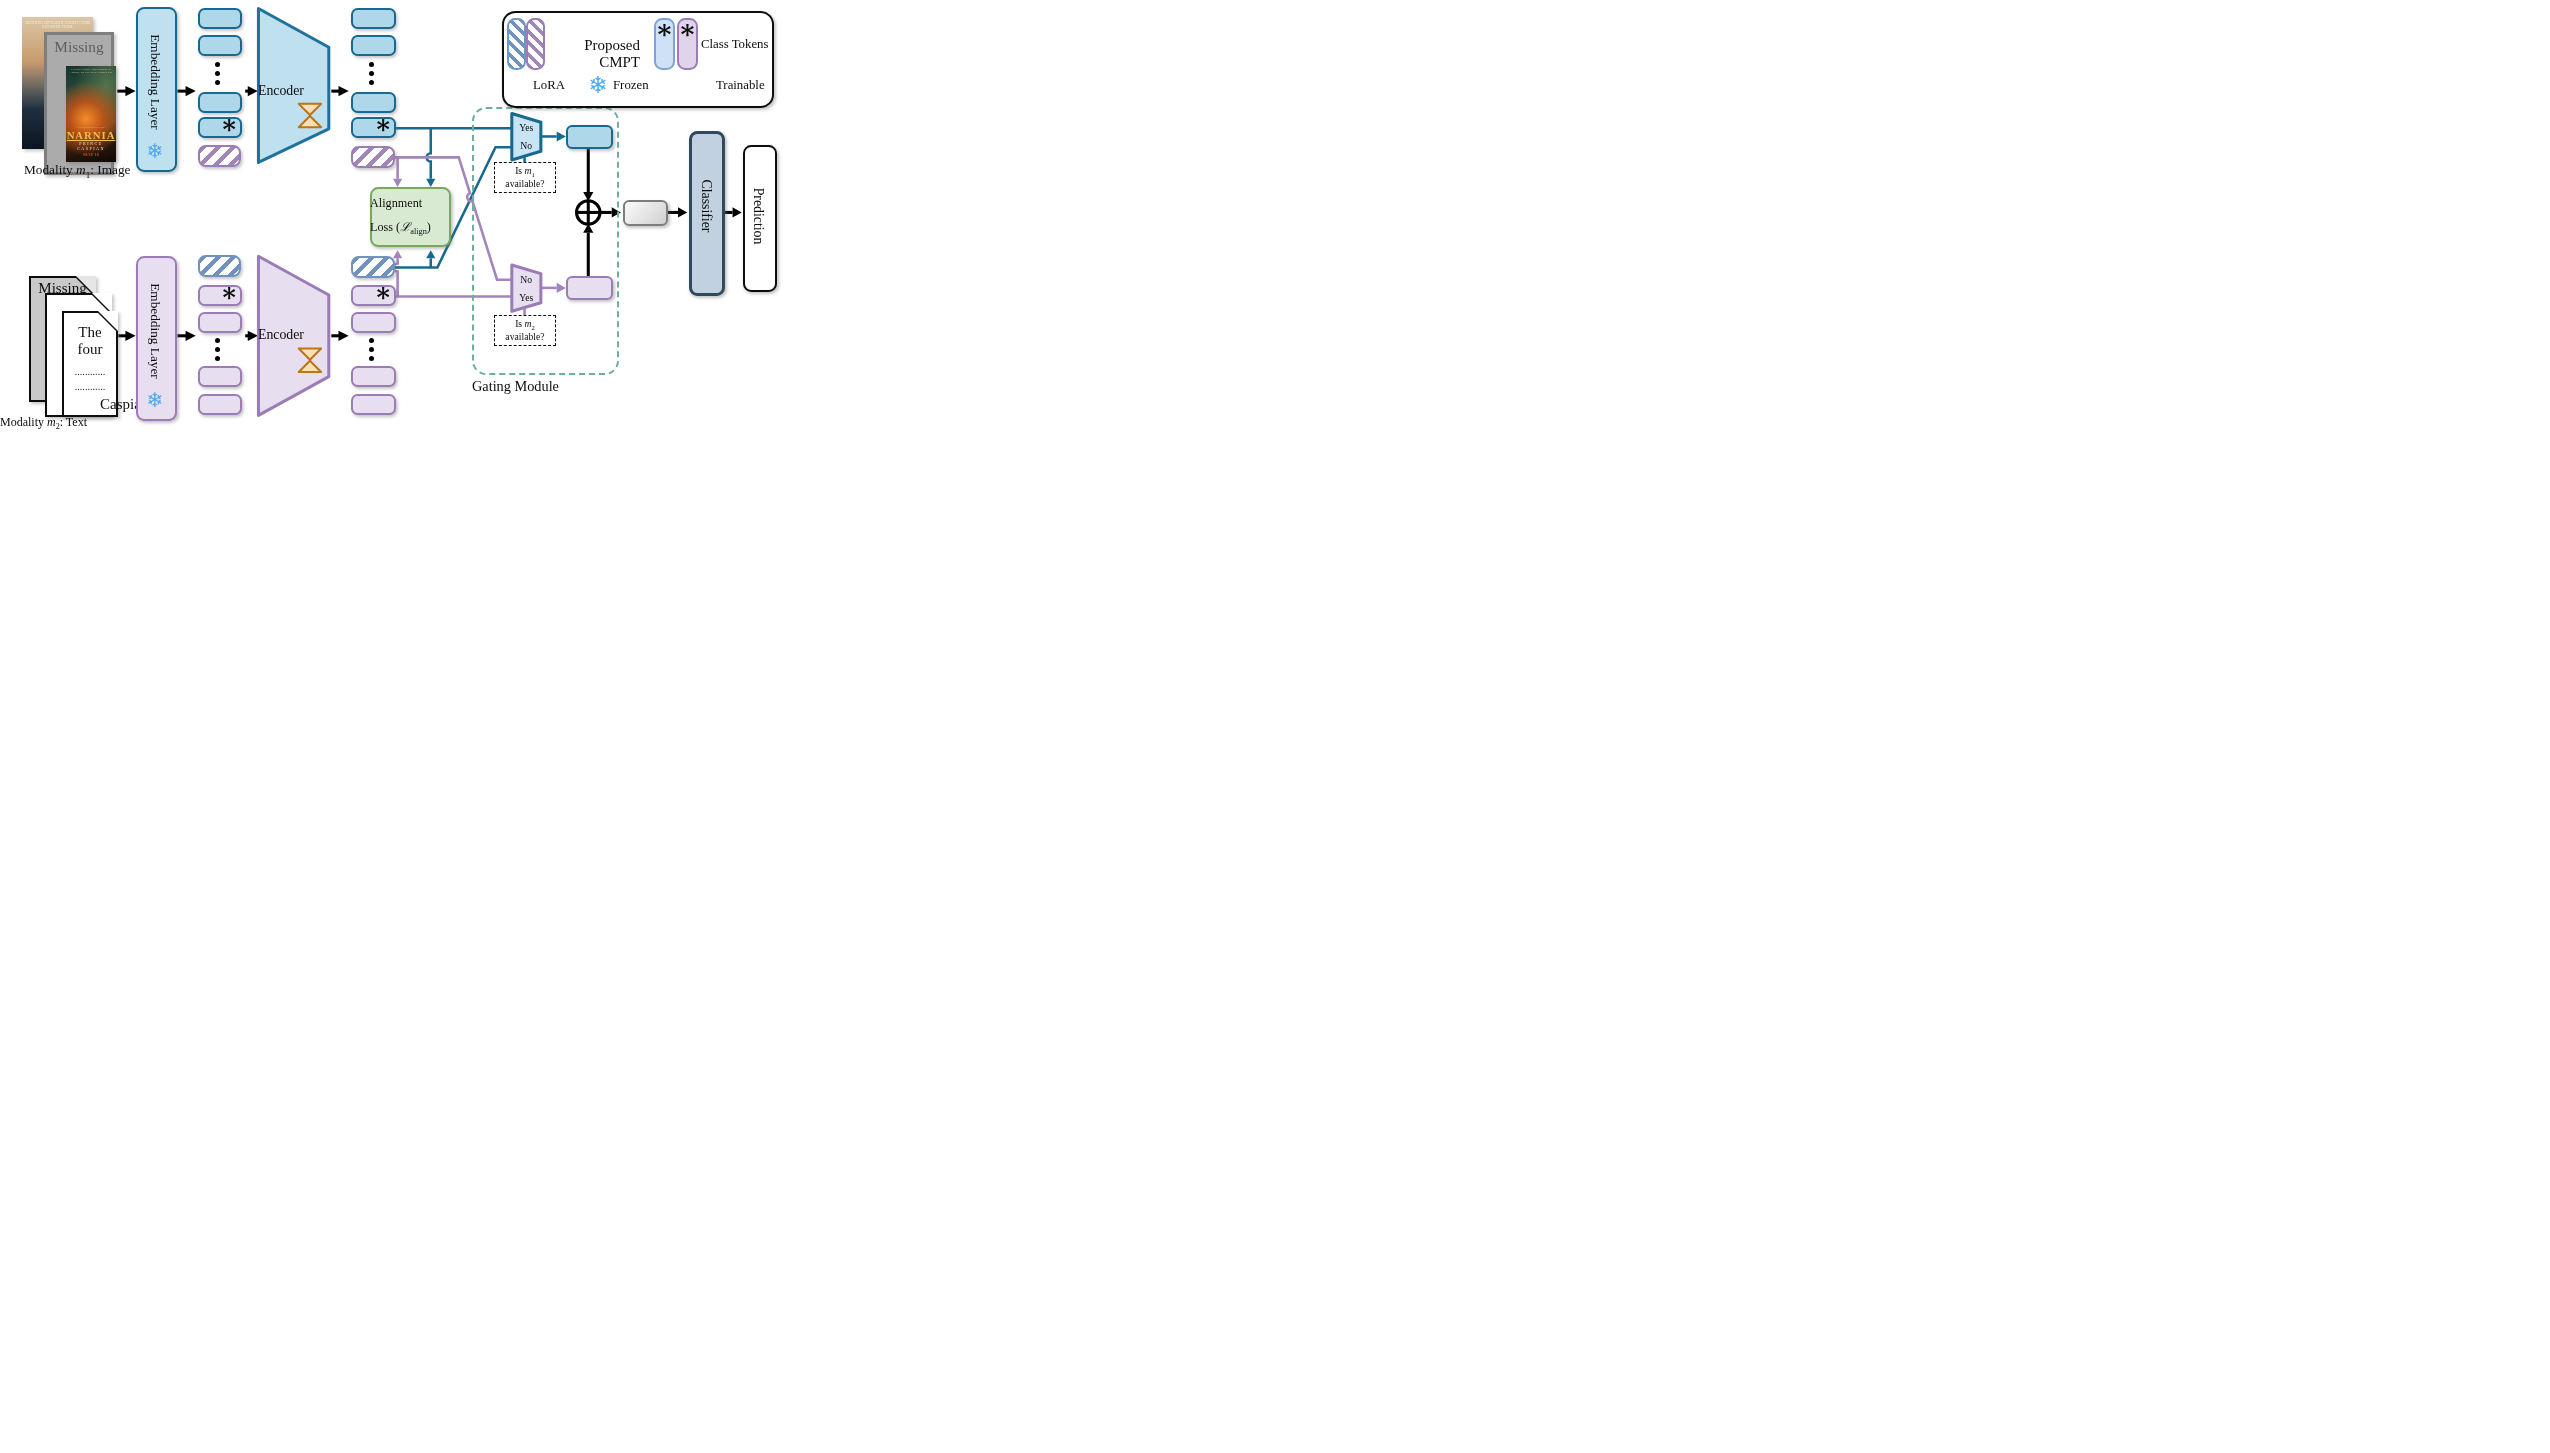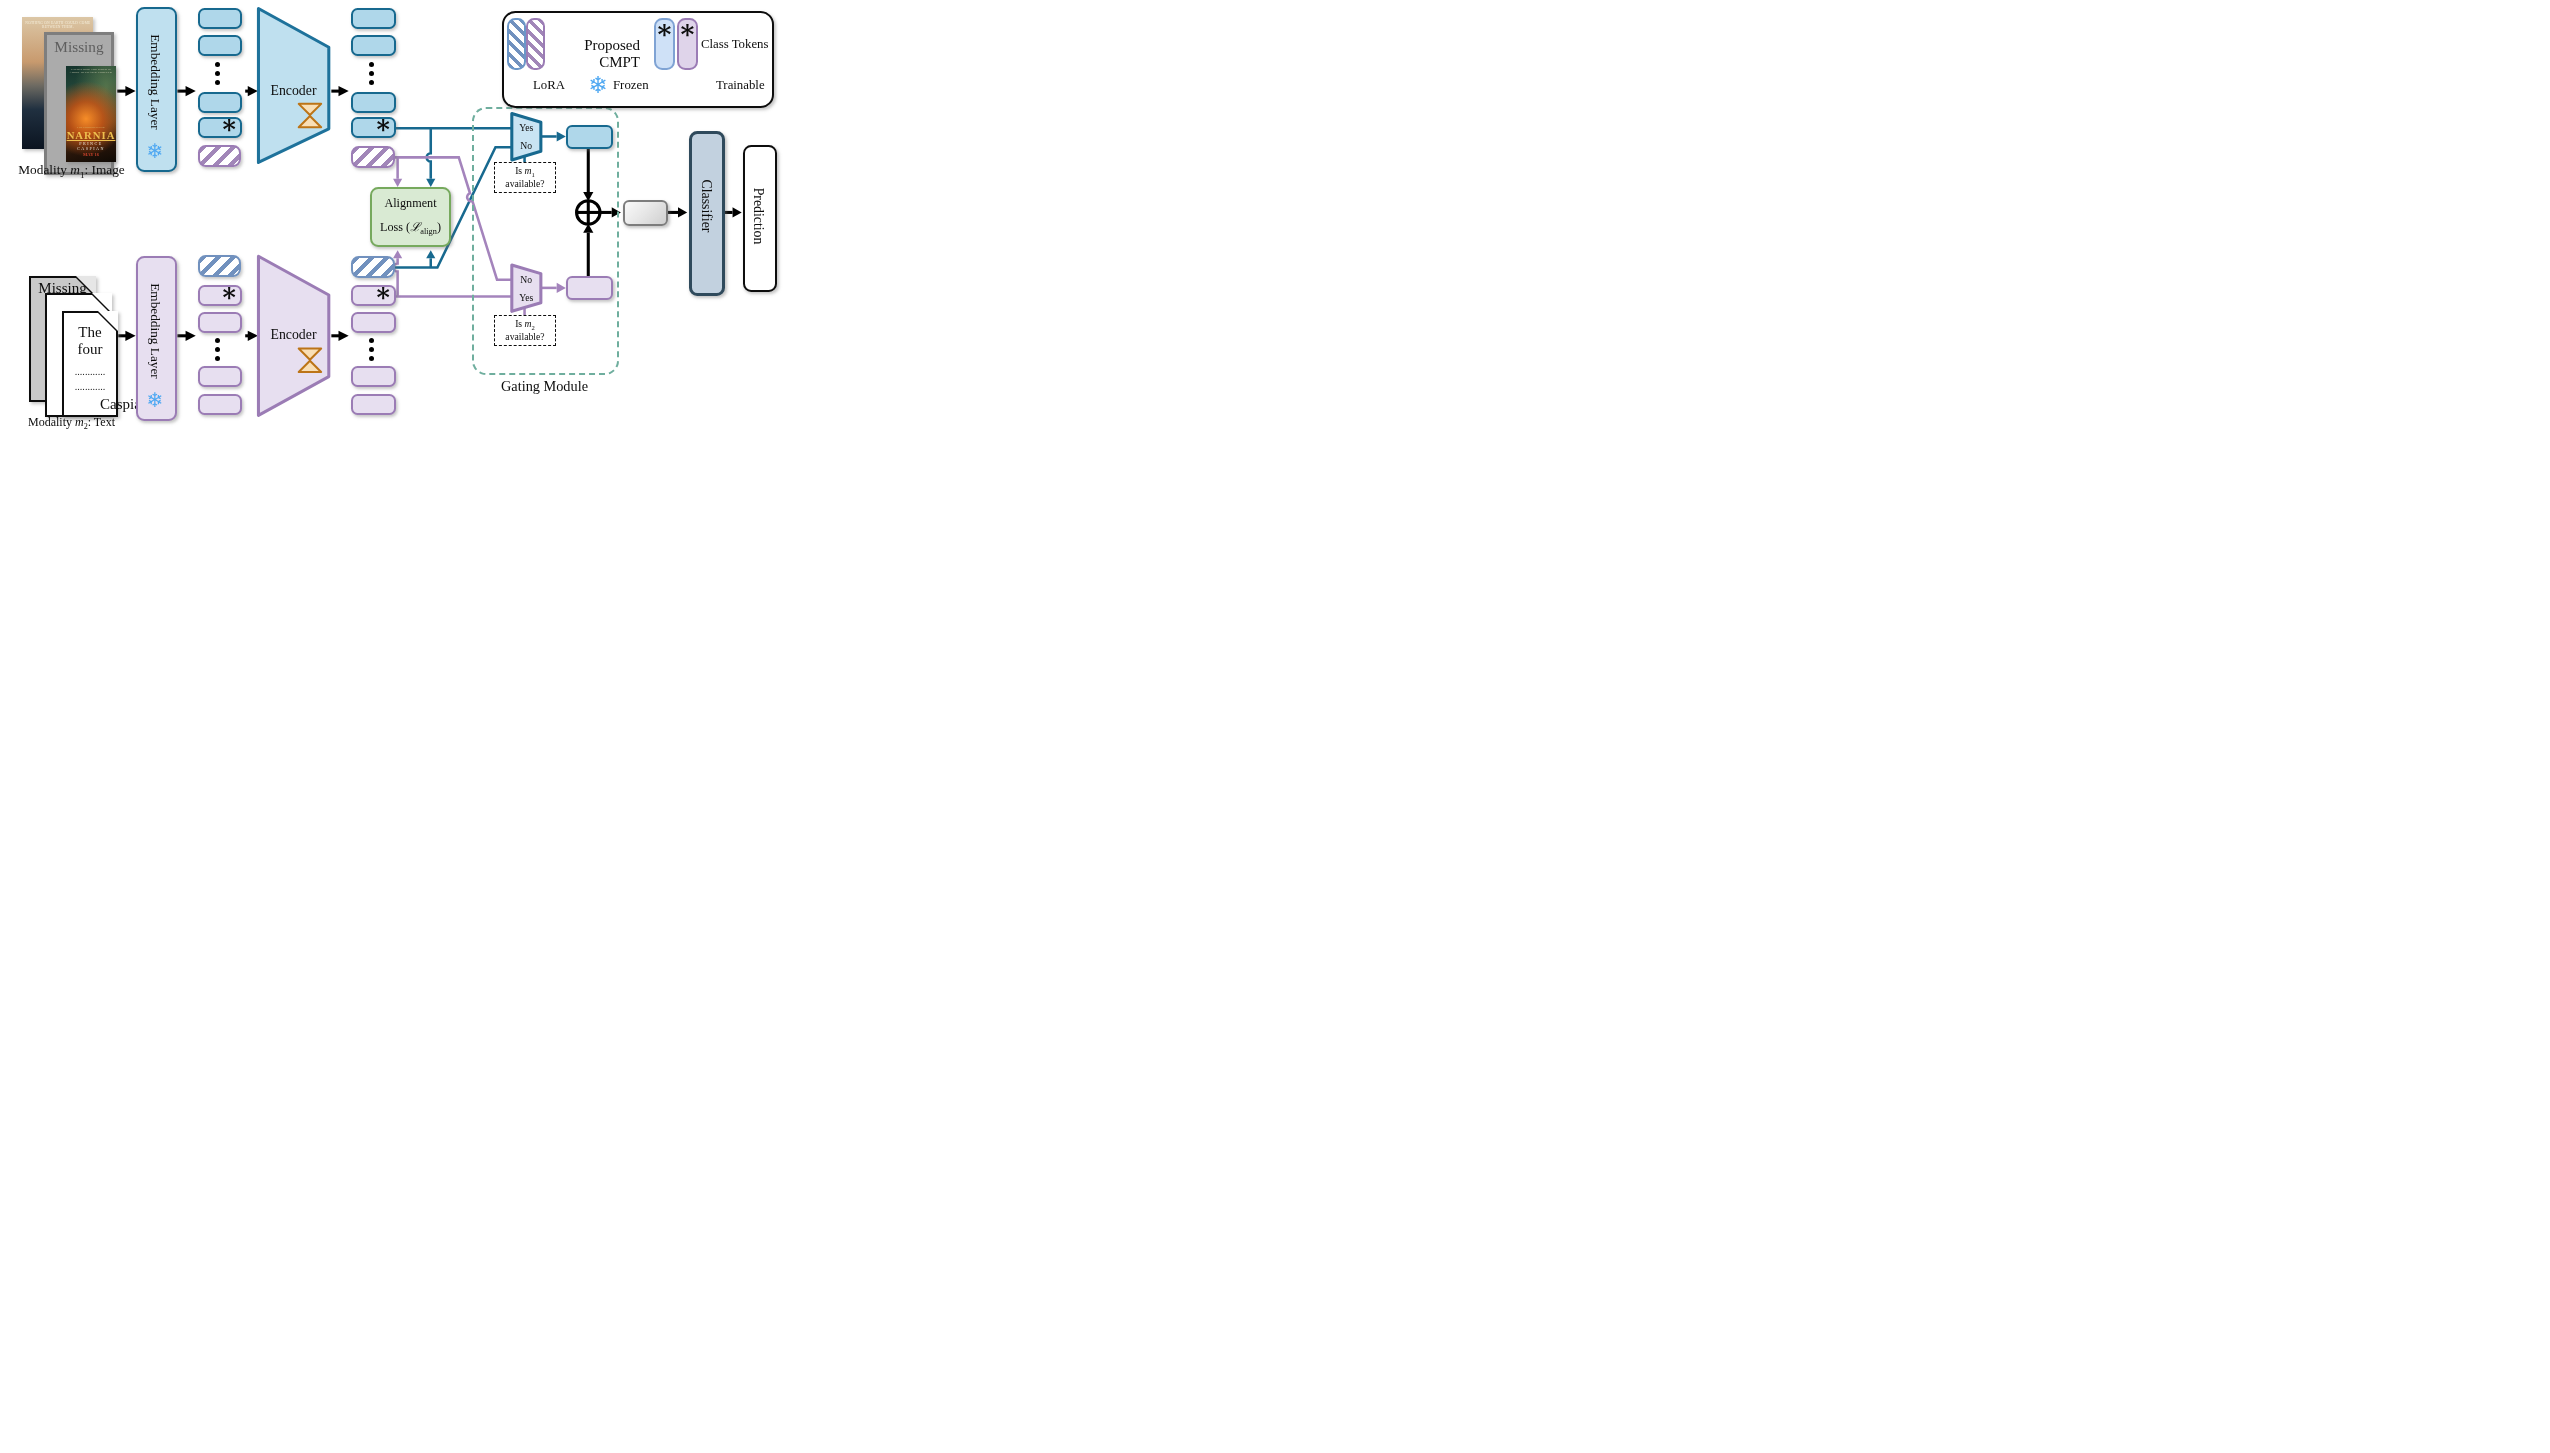--- a/index.html
+++ b/index.html
@@ -33,21 +33,21 @@
   .resbox.purple{background:#E7DFF0;border:2px solid #9B7CB5;}
   .graybox{position:absolute;z-index:2;border:2.6px solid #7d7d7d;border-radius:6.1px;
            background:linear-gradient(135deg,#fafafa 0%,#e8e8e8 45%,#cfcfcf 100%);}
   .bigbox{position:absolute;z-index:2;border-radius:8.2px;}
   .classifier{background:#C2D1DF;border:3.1px solid #2F4A5C;}
   .prediction{background:#ffffff;border:2.6px solid #0d0d0d;}
   .legend{position:absolute;z-index:2;background:#ffffff;border:2.6px solid #0d0d0d;border-radius:13.3px;}
   .pill{position:absolute;z-index:3;border-radius:8.2px;}
   .pill .past{position:absolute;left:0;right:0;top:1px;text-align:center;font-size:26.5px;line-height:26.5px;
         font-weight:bold;font-family:"DejaVu Serif",serif;}
-  .lbl{position:absolute;z-index:3;text-align:center;}
+  .lbl{position:absolute;z-index:3;text-align:left;}
   .muxlbl{position:absolute;z-index:3;font-size:9.7px;text-align:center;width:24.5px;}
   .poster{position:absolute;z-index:2;overflow:hidden;}
   .doc{position:absolute;z-index:2;background:#ffffff;border:2px solid #0d0d0d;}
   .fold{position:absolute;right:-2px;top:-2px;width:0;height:0;z-index:4;
         border-top:20.4px solid #ffffff;border-left:20.4px solid transparent;
         filter:drop-shadow(-1px 1px 0 #0d0d0d);}
   .docline{text-align:center;font-size:15px;line-height:17.3px;}
   .small{font-size:10.2px;line-height:12.2px;}
   sub{font-size:0.68em;}
   i{font-style:italic;}
@@ -175,21 +175,21 @@
 <div class="poster shadow" style="left:66px;top:66px;width:50px;height:96px;
      background:radial-gradient(circle at 40% 55%,rgba(255,145,40,.95) 0%,rgba(205,85,20,.8) 28%,rgba(30,25,12,0) 62%),
                 radial-gradient(ellipse at 80% 22%,rgba(120,150,90,.55) 0%,rgba(0,0,0,0) 55%),
                 linear-gradient(165deg,#14332c 0%,#24483a 25%,#44402a 45%,#5a3414 62%,#27150a 82%,#0f0a05 100%);">
   <div style="padding-top:2px;text-align:center;font-size:2.8px;letter-spacing:0.1px;color:#d8d6ba;">EVERYTHING YOU KNOW IS ABOUT TO CHANGE FOREVER.</div>
   <div style="position:absolute;left:0;right:0;top:60px;text-align:center;font-size:2.8px;color:#d8bb6e;">THE CHRONICLES OF</div>
   <div style="position:absolute;left:0;right:0;top:63px;text-align:center;font-size:10.7px;font-weight:bold;letter-spacing:1px;color:#EDBF4E;text-decoration:underline;">NARNIA</div>
   <div style="position:absolute;left:0;right:0;top:75px;text-align:center;font-size:4.1px;letter-spacing:1.5px;color:#E8E4DA;">PRINCE CASPIAN</div>
   <div style="position:absolute;left:0;right:0;top:86px;text-align:center;font-size:4.6px;font-weight:bold;color:#C8402A;">MAY 16</div>
 </div>
-<div class="lbl" style="left:0px;top:162px;width:143px;font-size:13.3px;">
+<div class="lbl" style="left:0px;top:162px;width:143px;font-size:13.3px;padding-left:24px;">
   <span>Modality </span><i>m</i><sub>1</sub><span>: Image</span>
 </div>
 
 <div class="embed blue shadow" style="left:136px;top:7.1px;width:37px;height:161px;"></div>
 <div class="vtext" style="left:155px;top:82px;width:153px;">Embedding Layer</div>
 <div class="snow" style="left:155px;top:151px;">❄</div>
 
 <div class="tok blue shadow" style="left:198px;top:8.2px;width:40px;height:17.3px;"></div>
 <div class="tok blue shadow" style="left:198px;top:35px;width:40px;height:17.3px;"></div>
 <div class="vdots" style="left:215px;top:62px;">

